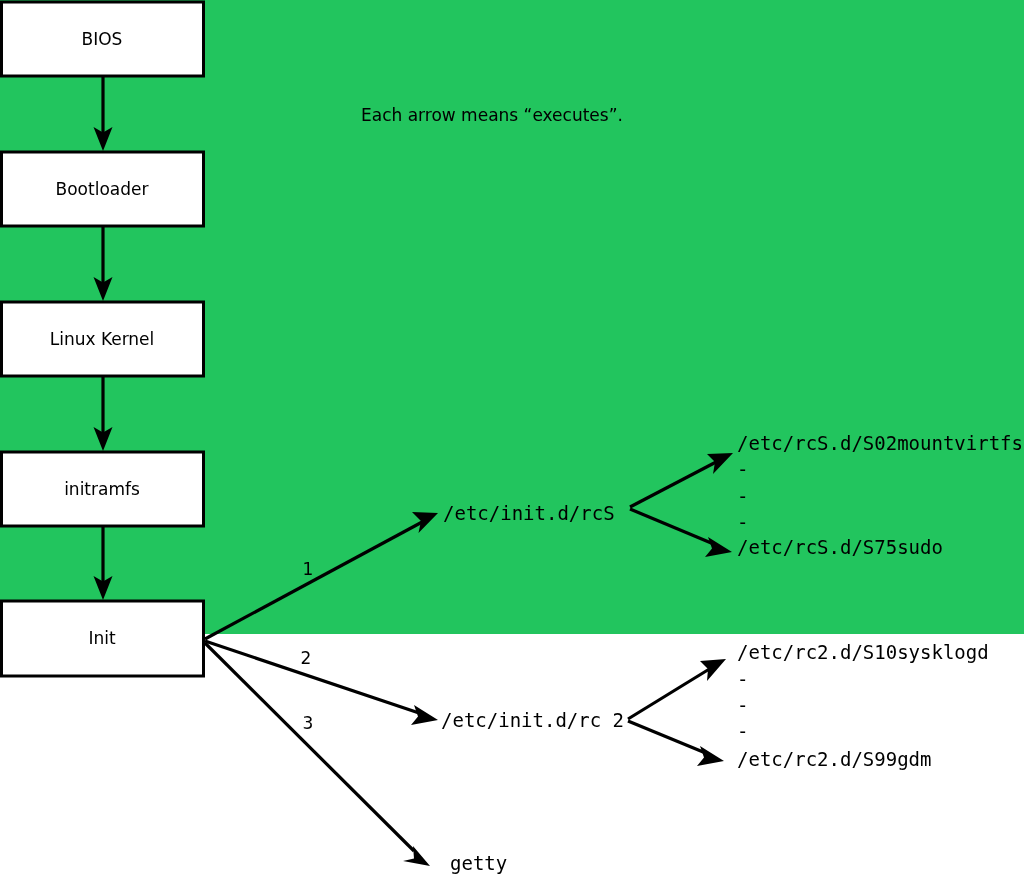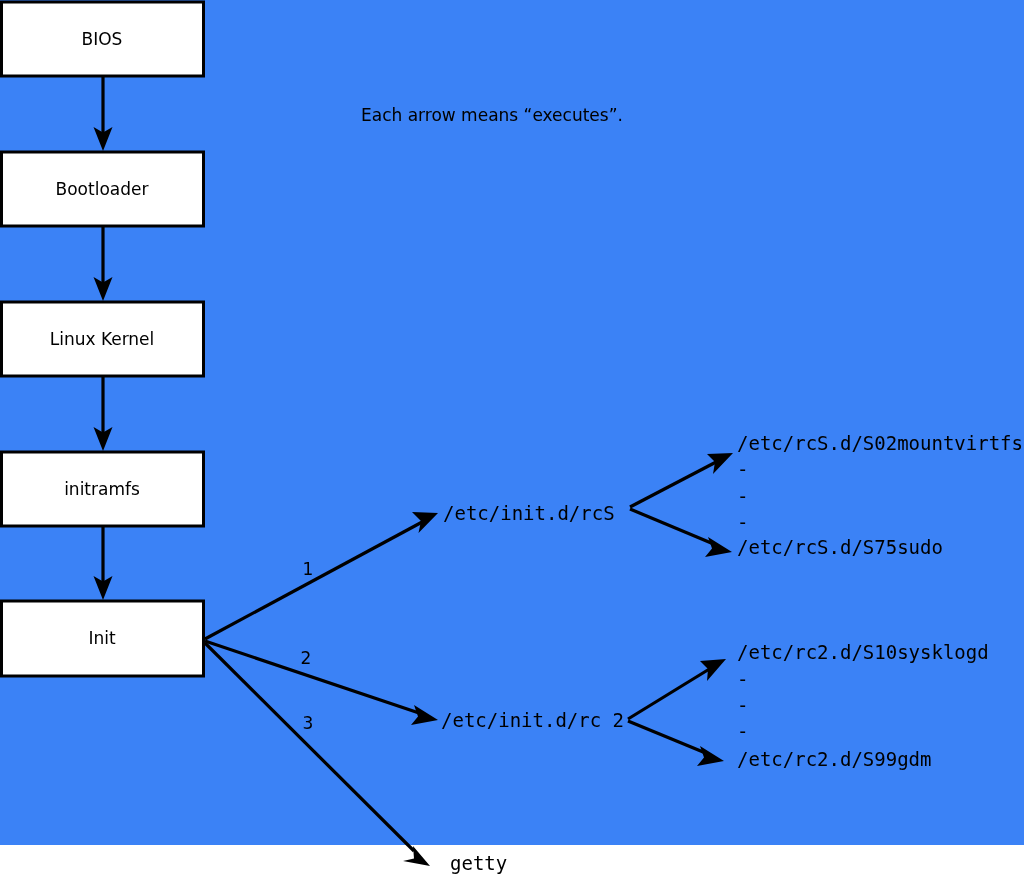--- a/index.html
+++ b/index.html
@@ -10,22 +10,22 @@
   body {
     width: 1024px;
     height: 875px;
     font-family: "Liberation Sans", sans-serif;
     color: #000000;
     overflow: hidden;
   }
   #diagram-root {
     position: relative;
     width: 1024px;
-    height: 845px;
-    background: #3b82f6;
+    height: 634px;
+    background: #22c55e;
   }
   #diagram-svg {
     position: absolute;
     left: 0;
     top: 0;
     width: 1024px;
     height: 875px;
     display: block;
   }
   .box-label {

